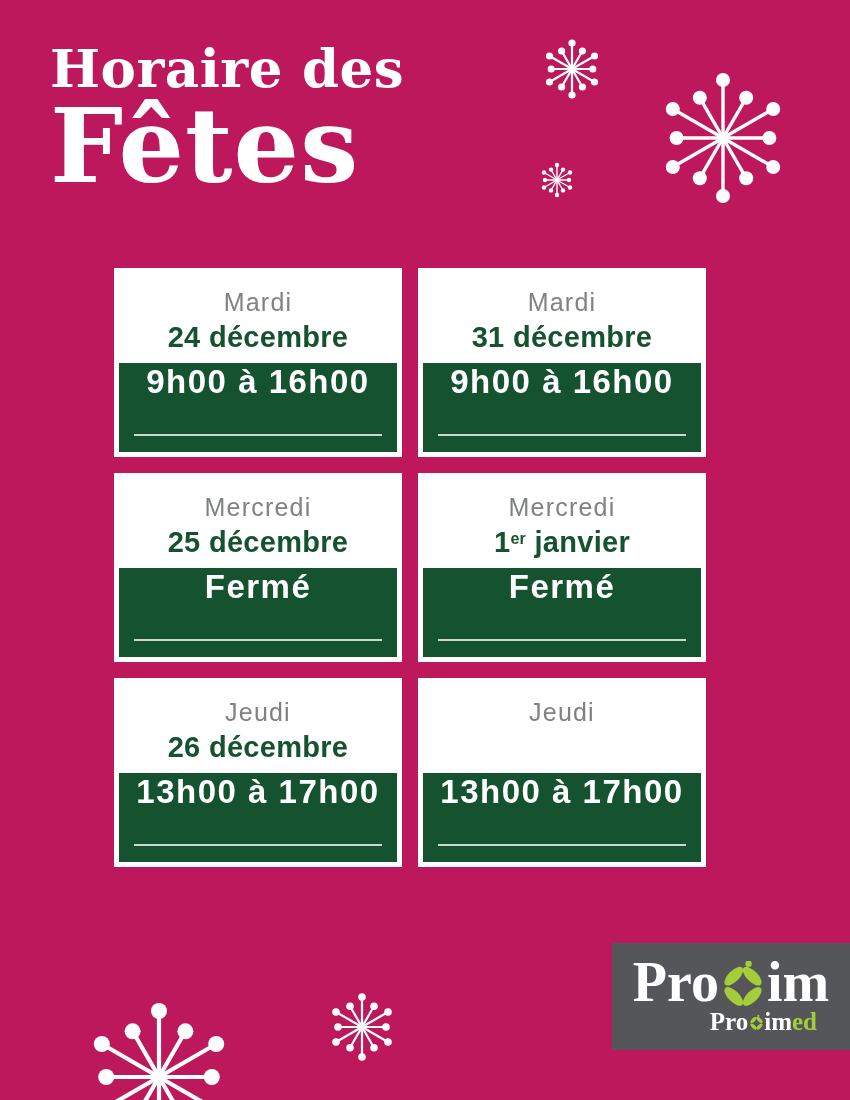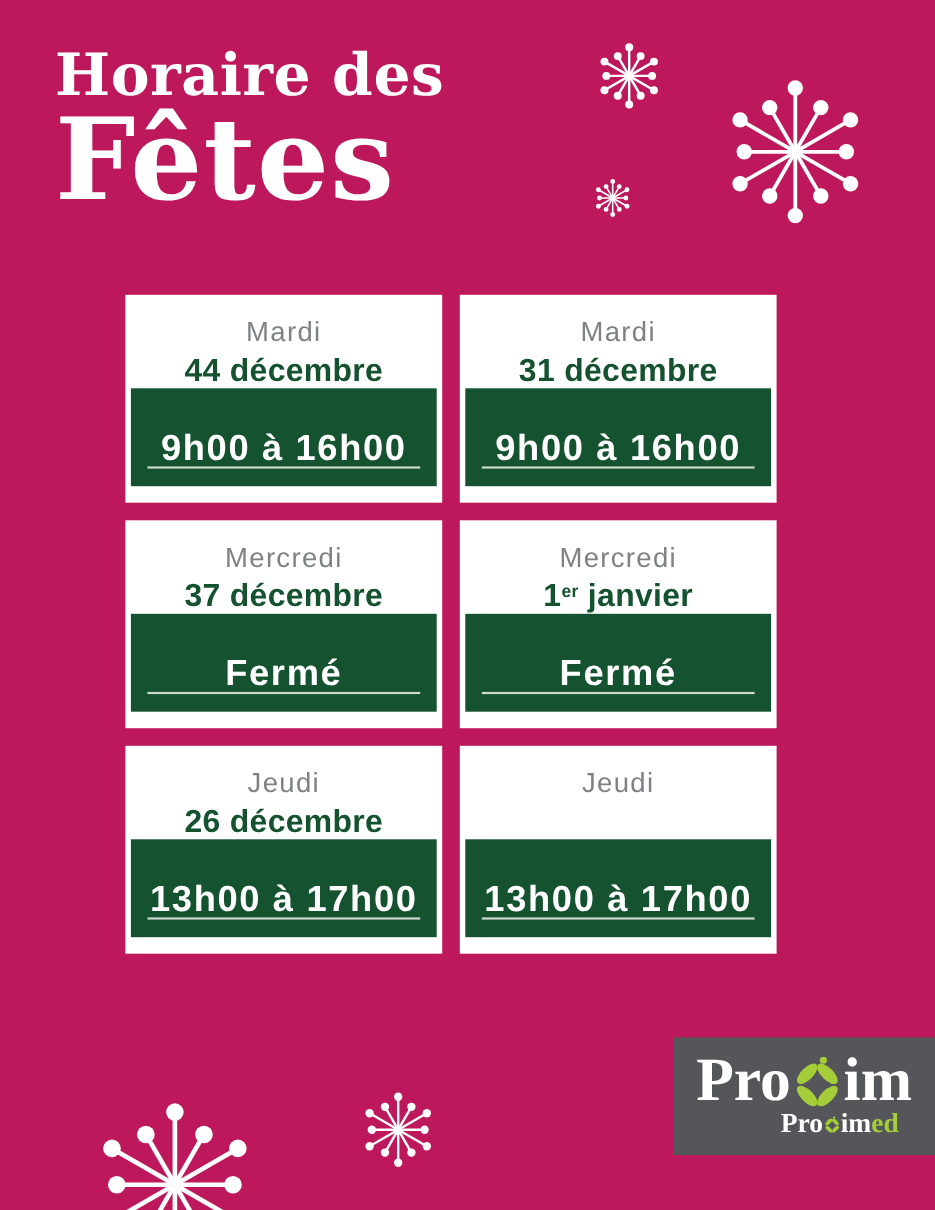--- a/index.html
+++ b/index.html
@@ -17,22 +17,22 @@
   .grid{
     position:absolute;left:114px;top:268px;
     display:grid;grid-template-columns:288px 288px;grid-auto-rows:189px;
     column-gap:44px;row-gap:40px;gap:16px;
   }
   .card{position:relative;background:#ffffff;display:flex;flex-direction:column;align-items:center;}
   .card .day{margin-top:21px;color:#7F8184;font-size:25px;letter-spacing:1.2px;line-height:1.1;}
   .card .date{margin-top:5px;color:#15522F;font-size:29px;font-weight:700;letter-spacing:.3px;line-height:1.1;}
   .card .date sup{font-size:.55em;vertical-align:.5em;line-height:0;}
   .panel{
-    position:absolute;left:5px;right:5px;bottom:15px;height:89px;
-    background:#15522F;display:flex;align-items:flex-end;justify-content:center;
+    position:absolute;left:5px;right:5px;bottom:5px;height:89px;
+    background:#15522F;display:flex;align-items:flex-start;justify-content:center;
   }
   .panel .hours{color:#fff;font-size:33px;font-weight:700;letter-spacing:1.5px;margin-bottom:16px;}
   .panel .rule{position:absolute;left:15px;right:15px;bottom:16px;height:2px;background:rgba(255,255,255,.78);}
   
   .logo-panel{position:absolute;left:612px;top:943px;width:238px;height:107px;background:#55565A;}
   .logo-main{
     position:absolute;left:0;right:0;top:10px;height:58px;
     display:flex;justify-content:center;align-items:center;
     color:#fff;font-family:"Liberation Serif",serif;font-weight:700;font-size:56px;line-height:1;
   }
@@ -184,37 +184,37 @@
     </svg>
 
   <div class="title">
     <div class="l1">Horaire des</div>
     <div class="l2">Fêtes</div>
   </div>
 
   <div class="grid" id="schedule-grid">
       <div class="card">
         <div class="day">Mardi</div>
-        <div class="date"><span>44 décembre</span><sup></sup><span></span></div>
+        <div class="date"><span>24 décembre</span><sup></sup><span></span></div>
         <div class="panel">
           <div class="hours">9h00 à 16h00</div>
           <div class="rule"></div>
         </div>
       </div>
       <div class="card">
         <div class="day">Mardi</div>
         <div class="date"><span>31 décembre</span><sup></sup><span></span></div>
         <div class="panel">
           <div class="hours">9h00 à 16h00</div>
           <div class="rule"></div>
         </div>
       </div>
       <div class="card">
         <div class="day">Mercredi</div>
-        <div class="date"><span>37 décembre</span><sup></sup><span></span></div>
+        <div class="date"><span>25 décembre</span><sup></sup><span></span></div>
         <div class="panel">
           <div class="hours">Fermé</div>
           <div class="rule"></div>
         </div>
       </div>
       <div class="card">
         <div class="day">Mercredi</div>
         <div class="date"><span>1</span><sup>er</sup><span> janvier</span></div>
         <div class="panel">
           <div class="hours">Fermé</div>

